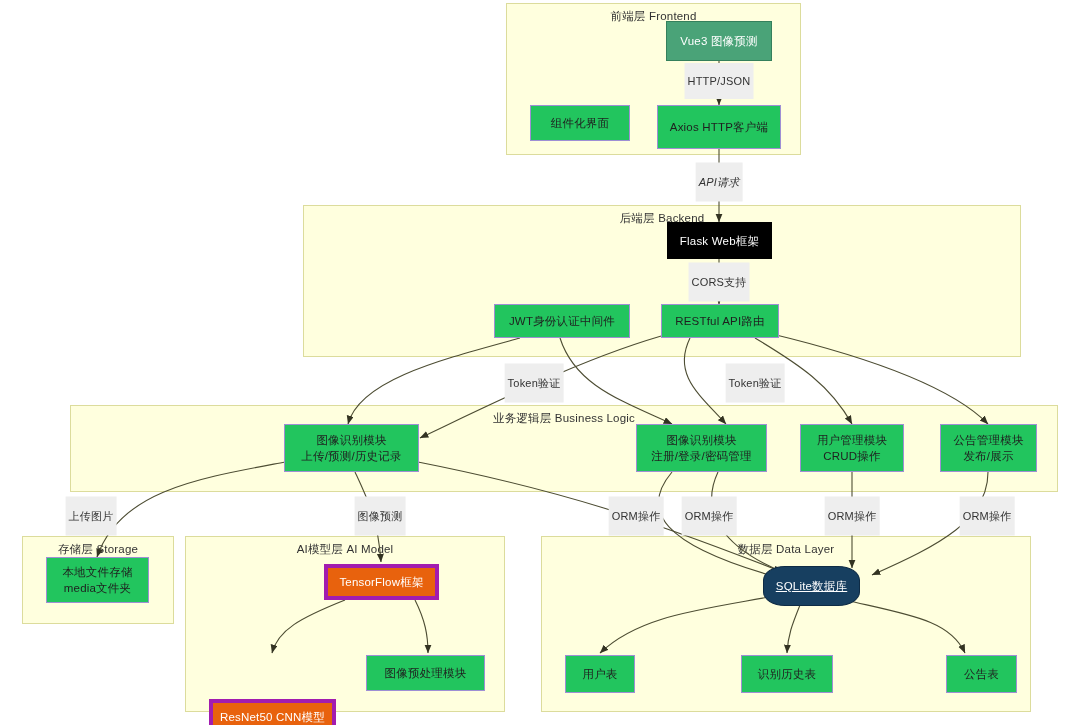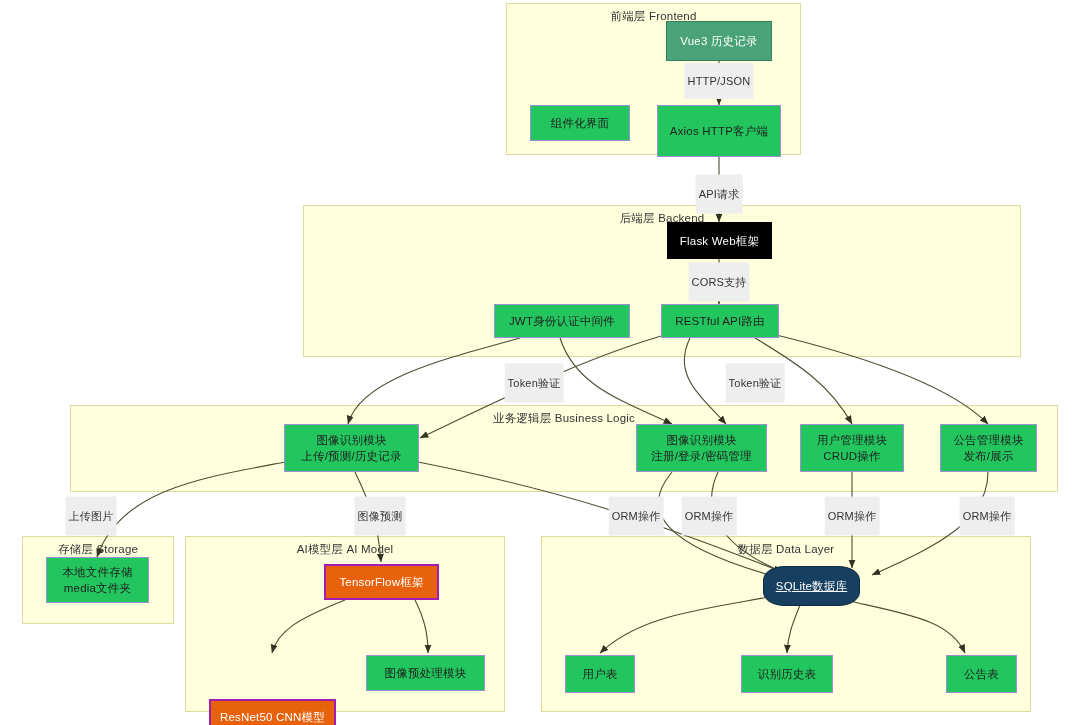--- a/index.html
+++ b/index.html
@@ -62,21 +62,21 @@
     border: 1px solid #35805c;
     color: #ffffff;
   }
   .node-black {
     background: #000000;
     border: 1px solid #000000;
     color: #ffffff;
   }
   .node-orange {
     background: #e8620d;
-    border: 2px solid #a21caf;
+    border: 4px solid #a21caf;
     color: #ffffff;
   }
   .node-db {
     background: #173f60;
     border: 1px solid #0e2b45;
     color: #ffffff;
     border-radius: 22px / 14px;
     text-decoration: underline;
   }
   .edge-label {
@@ -165,28 +165,28 @@
 
       <path d="M780,595 C700,610 640,615 600,653"></path>
 
       <path d="M800,605 C792,625 788,635 787,653"></path>
 
       <path d="M845,600 C910,615 950,620 965,653"></path>
     </g>
   </svg>
 
   <div class="node node-green" style="left:666px;top:21px;width:106px;height:40px;">
-    <span class="ln">Vue3 历史记录</span>
+    <span class="ln">Vue3 图像预测</span>
   </div>
 
   <div class="node node-purple" style="left:530px;top:105px;width:100px;height:36px;">
     <span class="ln">组件化界面</span>
   </div>
 
-  <div class="node node-purple" style="left:657px;top:105px;width:124px;height:52px;">
+  <div class="node node-purple" style="left:657px;top:105px;width:124px;height:44px;">
     <span class="ln">Axios HTTP客户端</span>
   </div>
 
   <div class="node node-black" style="left:667px;top:222px;width:105px;height:37px;">
     <span class="ln">Flask Web框架</span>
   </div>
 
   <div class="node node-purple" style="left:494px;top:304px;width:136px;height:34px;">
     <span class="ln">JWT身份认证中间件</span>
   </div>
@@ -242,21 +242,21 @@
 
   <div class="node node-purple" style="left:741px;top:655px;width:92px;height:38px;">
     <span class="ln">识别历史表</span>
   </div>
 
   <div class="node node-purple" style="left:946px;top:655px;width:71px;height:38px;">
     <span class="ln">公告表</span>
   </div>
 
   <div class="edge-label" style="left:719px;top:81px;">HTTP/JSON</div>
-  <div class="edge-label" style="left:719px;top:194px;">API请求</div>
+  <div class="edge-label" style="left:719px;top:182px;font-style:italic;">API请求</div>
   <div class="edge-label" style="left:719px;top:282px;">CORS支持</div>
   <div class="edge-label" style="left:534px;top:383px;">Token验证</div>
   <div class="edge-label" style="left:755px;top:383px;">Token验证</div>
   <div class="edge-label" style="left:91px;top:516px;">上传图片</div>
   <div class="edge-label" style="left:380px;top:516px;">图像预测</div>
   <div class="edge-label" style="left:636px;top:516px;">ORM操作</div>
   <div class="edge-label" style="left:709px;top:516px;">ORM操作</div>
   <div class="edge-label" style="left:852px;top:516px;">ORM操作</div>
   <div class="edge-label" style="left:987px;top:516px;">ORM操作</div>
 

